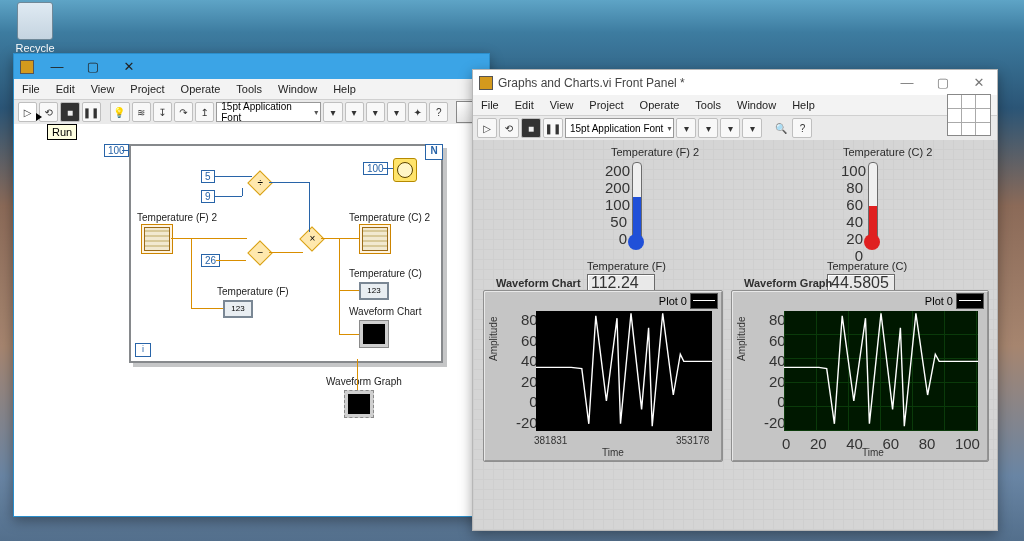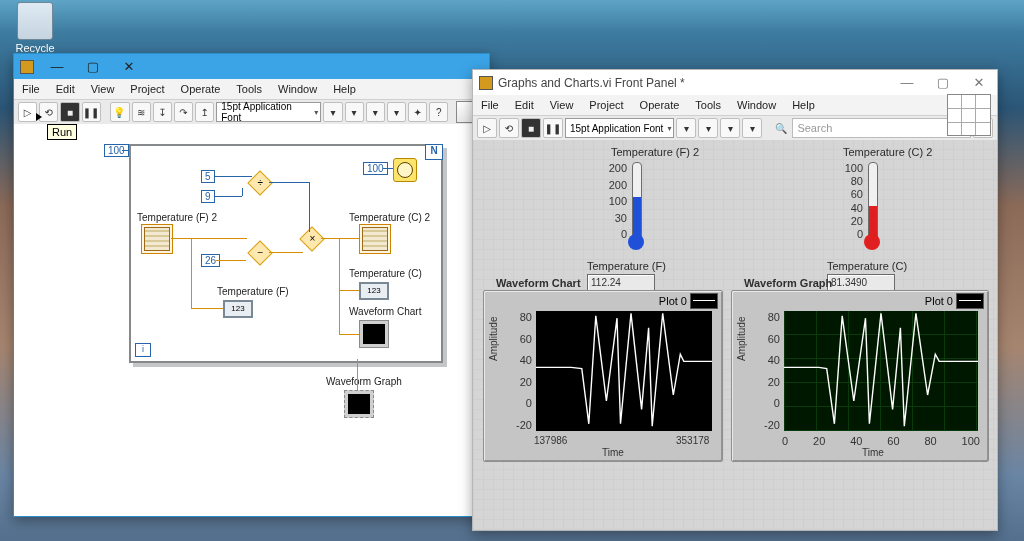--- a/index.html
+++ b/index.html
@@ -63,29 +63,29 @@
      linear-gradient(#aaa,#aaa),linear-gradient(#aaa,#aaa);
     background-size:1px 100%,1px 100%,100% 1px,100% 1px;
     background-position:13px 0,27px 0,0 13px,0 27px;background-repeat:no-repeat;}
   .search{height:18px;border:1px solid #bbb;background:#fff;flex:1;display:flex;align-items:center;padding:0 4px;color:#999;}
   .fp-lbl{position:absolute;font-size:11px;color:#2a2a2a;}
   .thermo{position:absolute;width:42px;}
   .thermo .scale{position:absolute;left:0;top:0;font-size:9px;color:#333;text-align:right;width:22px;display:flex;flex-direction:column;justify-content:space-between;}
   .thermo .tube{position:absolute;left:27px;top:0;width:8px;border:1px solid #6c6c6c;border-radius:4px;background:#f0f0f0;}
   .thermo .fill{position:absolute;left:0;bottom:0;right:0;border-radius:0 0 4px 4px;}
   .thermo .bulb{position:absolute;left:23px;width:16px;height:16px;border-radius:50%;}
-  .num-ind{position:absolute;border:1px solid #6a6a6a;background:#e9e9e9;width:60px;height:16px;padding:0 3px;font-size:10px;line-height:16px;color:#333;box-shadow:inset 1px 1px 0 #fff;}
+  .num-ind{position:absolute;border:1px solid #6a6a6a;background:#e9e9e9;width:60px;height:16px;padding:0 3px;font-size:16px;line-height:16px;color:#333;box-shadow:inset 1px 1px 0 #fff;}
   .panel3d{position:absolute;background:#c5c5c5;border:1px solid #8f8f8f;border-radius:2px;box-shadow:inset 1px 1px 0 #e8e8e8,inset -1px -1px 0 #949494;}
   .chart-title{position:absolute;font-size:11px;font-weight:bold;color:#2f2f2f;}
   .plot-lg{position:absolute;right:4px;top:2px;display:flex;align-items:center;gap:3px;}
   .plot-lg .sw{width:26px;height:14px;background:#000;border:1px solid #555;}
   .plot-lg .sw:before{content:"";display:block;margin:6px 2px 0;height:1px;background:#fff;}
   .plotarea{position:absolute;background:#000;}
   .axis-lbl{position:absolute;font-size:10px;color:#333;}
-  .ytick{font-size:11px;color:#333;}
+  .ytick{font-size:15px;color:#333;}
   .cursor-arrow{position:absolute;width:0;height:0;border-left:6px solid #000;border-top:4px solid transparent;border-bottom:4px solid transparent;z-index:10;}
 </style>
 </head>
 <body>
 
 <div class="desktop">
   <div class="desktop-icon">
     <div class="bin"></div>
     <div>Recycle Bin</div>
   </div>
@@ -224,36 +224,33 @@
       <div class="tool">❚❚</div>
       <div class="fontbox">
           <span>15pt Application Font</span>
         </div>
       <div class="tool">▾</div>
       <div class="tool">▾</div>
       <div class="tool">▾</div>
       <div class="tool">▾</div>
       <div style="width:6px"></div>
       <div class="tool" style="border:none;background:none;color:#777">🔍</div>
-      <div class="search" title="Search">
-          <span>Search</span>
-        </div>
       <div class="tool">?</div>
     </div>
     <div class="palette"></div>
 
     <div class="fp-canvas">
 
       <div class="fp-lbl" style="left:138px;top:6px">Temperature (F) 2</div>
       <div class="thermo" style="left:132px;top:22px;height:80px">
         <div class="scale" style="height:78px">
           <div class="ytick">200</div>
           <div class="ytick">200</div>
           <div class="ytick">100</div>
-          <div class="ytick">30</div>
+          <div class="ytick">50</div>
           <div class="ytick">0</div>
         </div>
         <div class="tube" style="height:78px">
             <div class="fill" style="height:44px;background:#2050d8"></div>
           </div>
         <div class="bulb" style="top:72px;background:#2050d8"></div>
       </div>
 
       <div class="fp-lbl" style="left:370px;top:6px">Temperature (C) 2</div>
       <div class="thermo" style="left:368px;top:22px;height:80px">
@@ -267,21 +264,21 @@
         </div>
         <div class="tube" style="height:78px">
             <div class="fill" style="height:35px;background:#e02020"></div>
           </div>
         <div class="bulb" style="top:72px;background:#e02020"></div>
       </div>
 
       <div class="fp-lbl" style="left:114px;top:120px">Temperature (F)</div>
       <div class="num-ind" style="left:114px;top:134px">112.24</div>
       <div class="fp-lbl" style="left:354px;top:120px">Temperature (C)</div>
-      <div class="num-ind" style="left:354px;top:134px">81.3490</div>
+      <div class="num-ind" style="left:354px;top:134px">44.5805</div>
 
       <div class="panel3d" style="left:10px;top:150px;width:238px;height:170px">
         <div class="chart-title" style="left:12px;top:-14px">Waveform Chart</div>
         <div class="plot-lg">
           <span>Plot 0</span>
           <div class="sw"></div>
         </div>
         <div class="axis-lbl" style="left:4px;top:70px;transform:rotate(-90deg);transform-origin:left top">Amplitude</div>
         <div style="position:absolute;left:32px;top:20px;height:120px;display:flex;flex-direction:column;justify-content:space-between;text-align:right">
           <div class="ytick">80</div>
@@ -289,21 +286,21 @@
           <div class="ytick">40</div>
           <div class="ytick">20</div>
           <div class="ytick">0</div>
           <div class="ytick">-20</div>
         </div>
         <div class="plotarea" style="left:52px;top:20px;width:176px;height:120px">
           <svg width="176" height="120" viewBox="0 0 176 120">
             <polyline fill="none" stroke="#fff" stroke-width="1.4" id="series1" points="0.0,56.4 17.6,56.4 35.2,56.4 45.8,57.6 52.8,112.8 59.8,4.8 70.4,90.0 81.0,7.2 84.5,112.8 95.0,2.4 105.6,98.4 112.6,16.8 116.2,115.2 126.7,2.4 137.3,84.0 144.3,43.2 147.8,50.4 158.4,50.4 169.0,50.4 176.0,50.4 186.6,50.4"></polyline>
           </svg>
         </div>
-        <div class="axis-lbl" style="left:50px;top:144px">137986</div>
+        <div class="axis-lbl" style="left:50px;top:144px">381831</div>
         <div class="axis-lbl" style="left:192px;top:144px">353178</div>
         <div class="axis-lbl" style="left:118px;top:156px">Time</div>
       </div>
 
       <div class="panel3d" style="left:258px;top:150px;width:256px;height:170px">
         <div class="chart-title" style="left:12px;top:-14px">Waveform Graph</div>
         <div class="plot-lg">
           <span>Plot 0</span>
           <div class="sw"></div>
         </div>

